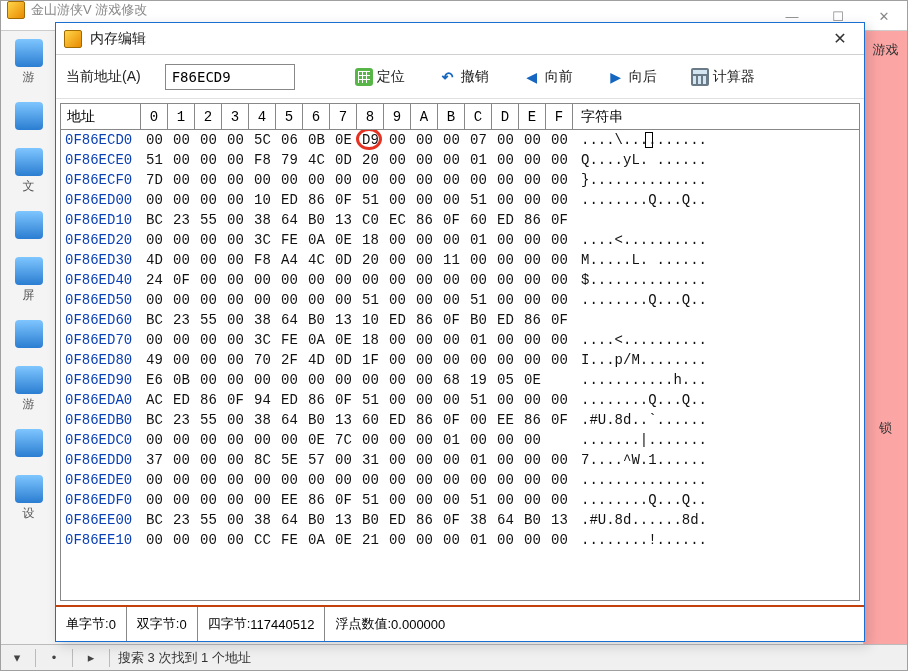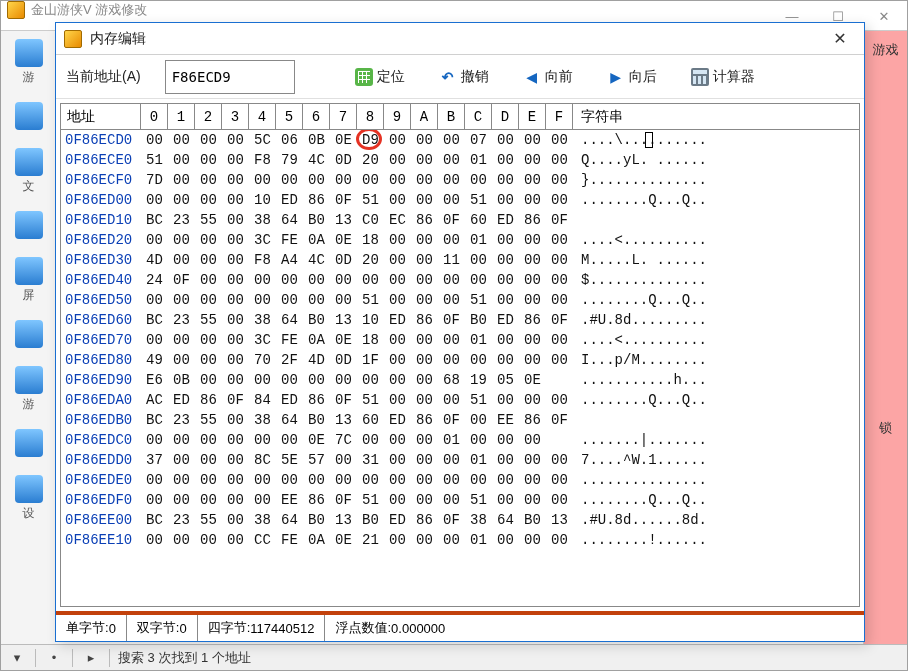--- a/index.html
+++ b/index.html
@@ -104,21 +104,21 @@
   }
   .mem-toolbar {
     height:44px;
     display:flex; align-items:center;
     padding:0 10px;
     gap:22px;
     border-bottom:1px solid #e0e0e0;
   }
   .mem-toolbar label { font-size:14px; color:#222; margin-right:2px;}
   .addr-input {
-    width:130px; height:34px;
+    width:130px; height:26px;
     border:1px solid #888; padding:2px 6px;
     font-family: Consolas, monospace; font-size:14px;
   }
   .tbtn {
     display:flex; align-items:center; gap:4px;
     padding:3px 6px; font-size:14px; color:#222;
     border-radius:3px; cursor:pointer;
   }
   .tbtn .ic { width:18px; height:18px; display:inline-flex; align-items:center; justify-content:center;}
   .ic-grid { background:#58b548; border-radius:3px; position:relative;}
@@ -178,22 +178,22 @@
     pointer-events:none;
   }
   .cursor-box {
     position:absolute;
     width:8px; height:16px;
     border:1px solid #000;
     pointer-events:none;
   }
   
   .mem-status {
-    height:30px; display:flex; align-items:center;
-    border-top:4px solid #c2410c; font-size:13px;
+    height:36px; display:flex; align-items:center;
+    border-top:2px solid #c2410c; font-size:13px;
     background:#fff;
   }
   .mem-status .cell {
     padding:0 10px; border-right:1px solid #888; height:100%;
     display:flex; align-items:center;
   }
   .mem-status .cell:last-child{border-right:none; flex:1;}
   
   .hex-rows::-webkit-scrollbar { width:17px; }
   .hex-rows::-webkit-scrollbar-track { background:#f0f0f0; }
@@ -326,26 +326,26 @@
       <div class="cursor-box" id="cursor-box" style="left: 584px; top: 2px;"></div>
     <div class="hex-row"><div class="r-addr">0F86ECD0</div><div class="r-hex"><span>00</span><span>00</span><span>00</span><span>00</span><span>5C</span><span>06</span><span>0B</span><span>0E</span><span>D9</span><span>00</span><span>00</span><span>00</span><span>07</span><span>00</span><span>00</span><span>00</span></div><div class="r-ascii">....\..........</div></div>
         <div class="hex-row"><div class="r-addr">0F86ECE0</div><div class="r-hex"><span>51</span><span>00</span><span>00</span><span>00</span><span>F8</span><span>79</span><span>4C</span><span>0D</span><span>20</span><span>00</span><span>00</span><span>00</span><span>01</span><span>00</span><span>00</span><span>00</span></div><div class="r-ascii">Q....yL. ......</div></div>
         <div class="hex-row"><div class="r-addr">0F86ECF0</div><div class="r-hex"><span>7D</span><span>00</span><span>00</span><span>00</span><span>00</span><span>00</span><span>00</span><span>00</span><span>00</span><span>00</span><span>00</span><span>00</span><span>00</span><span>00</span><span>00</span><span>00</span></div><div class="r-ascii">}..............</div></div>
         <div class="hex-row"><div class="r-addr">0F86ED00</div><div class="r-hex"><span>00</span><span>00</span><span>00</span><span>00</span><span>10</span><span>ED</span><span>86</span><span>0F</span><span>51</span><span>00</span><span>00</span><span>00</span><span>51</span><span>00</span><span>00</span><span>00</span></div><div class="r-ascii">........Q...Q..</div></div>
         <div class="hex-row"><div class="r-addr">0F86ED10</div><div class="r-hex"><span>BC</span><span>23</span><span>55</span><span>00</span><span>38</span><span>64</span><span>B0</span><span>13</span><span>C0</span><span>EC</span><span>86</span><span>0F</span><span>60</span><span>ED</span><span>86</span><span>0F</span></div></div>
         <div class="hex-row"><div class="r-addr">0F86ED20</div><div class="r-hex"><span>00</span><span>00</span><span>00</span><span>00</span><span>3C</span><span>FE</span><span>0A</span><span>0E</span><span>18</span><span>00</span><span>00</span><span>00</span><span>01</span><span>00</span><span>00</span><span>00</span></div><div class="r-ascii">....&lt;..........</div></div>
         <div class="hex-row"><div class="r-addr">0F86ED30</div><div class="r-hex"><span>4D</span><span>00</span><span>00</span><span>00</span><span>F8</span><span>A4</span><span>4C</span><span>0D</span><span>20</span><span>00</span><span>00</span><span>11</span><span>00</span><span>00</span><span>00</span><span>00</span></div><div class="r-ascii">M.....L. ......</div></div>
         <div class="hex-row"><div class="r-addr">0F86ED40</div><div class="r-hex"><span>24</span><span>0F</span><span>00</span><span>00</span><span>00</span><span>00</span><span>00</span><span>00</span><span>00</span><span>00</span><span>00</span><span>00</span><span>00</span><span>00</span><span>00</span><span>00</span></div><div class="r-ascii">$..............</div></div>
         <div class="hex-row"><div class="r-addr">0F86ED50</div><div class="r-hex"><span>00</span><span>00</span><span>00</span><span>00</span><span>00</span><span>00</span><span>00</span><span>00</span><span>51</span><span>00</span><span>00</span><span>00</span><span>51</span><span>00</span><span>00</span><span>00</span></div><div class="r-ascii">........Q...Q..</div></div>
-        <div class="hex-row"><div class="r-addr">0F86ED60</div><div class="r-hex"><span>BC</span><span>23</span><span>55</span><span>00</span><span>38</span><span>64</span><span>B0</span><span>13</span><span>10</span><span>ED</span><span>86</span><span>0F</span><span>B0</span><span>ED</span><span>86</span><span>0F</span></div><div class="r-ascii">.#U.8d.........</div></div>
+        <div class="hex-row"><div class="r-addr">0F86ED60</div><div class="r-hex"><span>BC</span><span>23</span><span>55</span><span>00</span><span>38</span><span>64</span><span>B0</span><span>13</span><span>10</span><span>ED</span><span>86</span><span>0F</span><span>B0</span><span>ED</span><span>86</span><span>0F</span></div></div>
         <div class="hex-row"><div class="r-addr">0F86ED70</div><div class="r-hex"><span>00</span><span>00</span><span>00</span><span>00</span><span>3C</span><span>FE</span><span>0A</span><span>0E</span><span>18</span><span>00</span><span>00</span><span>00</span><span>01</span><span>00</span><span>00</span><span>00</span></div><div class="r-ascii">....&lt;..........</div></div>
         <div class="hex-row"><div class="r-addr">0F86ED80</div><div class="r-hex"><span>49</span><span>00</span><span>00</span><span>00</span><span>70</span><span>2F</span><span>4D</span><span>0D</span><span>1F</span><span>00</span><span>00</span><span>00</span><span>00</span><span>00</span><span>00</span><span>00</span></div><div class="r-ascii">I...p/M........</div></div>
         <div class="hex-row"><div class="r-addr">0F86ED90</div><div class="r-hex"><span>E6</span><span>0B</span><span>00</span><span>00</span><span>00</span><span>00</span><span>00</span><span>00</span><span>00</span><span>00</span><span>00</span><span>68</span><span>19</span><span>05</span><span>0E</span><span> </span></div><div class="r-ascii">...........h...</div></div>
-        <div class="hex-row"><div class="r-addr">0F86EDA0</div><div class="r-hex"><span>AC</span><span>ED</span><span>86</span><span>0F</span><span>84</span><span>ED</span><span>86</span><span>0F</span><span>51</span><span>00</span><span>00</span><span>00</span><span>51</span><span>00</span><span>00</span><span>00</span></div><div class="r-ascii">........Q...Q..</div></div>
-        <div class="hex-row"><div class="r-addr">0F86EDB0</div><div class="r-hex"><span>BC</span><span>23</span><span>55</span><span>00</span><span>38</span><span>64</span><span>B0</span><span>13</span><span>60</span><span>ED</span><span>86</span><span>0F</span><span>00</span><span>EE</span><span>86</span><span>0F</span></div></div>
+        <div class="hex-row"><div class="r-addr">0F86EDA0</div><div class="r-hex"><span>AC</span><span>ED</span><span>86</span><span>0F</span><span>94</span><span>ED</span><span>86</span><span>0F</span><span>51</span><span>00</span><span>00</span><span>00</span><span>51</span><span>00</span><span>00</span><span>00</span></div><div class="r-ascii">........Q...Q..</div></div>
+        <div class="hex-row"><div class="r-addr">0F86EDB0</div><div class="r-hex"><span>BC</span><span>23</span><span>55</span><span>00</span><span>38</span><span>64</span><span>B0</span><span>13</span><span>60</span><span>ED</span><span>86</span><span>0F</span><span>00</span><span>EE</span><span>86</span><span>0F</span></div><div class="r-ascii">.#U.8d..`......</div></div>
         <div class="hex-row"><div class="r-addr">0F86EDC0</div><div class="r-hex"><span>00</span><span>00</span><span>00</span><span>00</span><span>00</span><span>00</span><span>0E</span><span>7C</span><span>00</span><span>00</span><span>00</span><span>01</span><span>00</span><span>00</span><span>00</span><span> </span></div><div class="r-ascii">.......|.......</div></div>
         <div class="hex-row"><div class="r-addr">0F86EDD0</div><div class="r-hex"><span>37</span><span>00</span><span>00</span><span>00</span><span>8C</span><span>5E</span><span>57</span><span>00</span><span>31</span><span>00</span><span>00</span><span>00</span><span>01</span><span>00</span><span>00</span><span>00</span></div><div class="r-ascii">7....^W.1......</div></div>
         <div class="hex-row"><div class="r-addr">0F86EDE0</div><div class="r-hex"><span>00</span><span>00</span><span>00</span><span>00</span><span>00</span><span>00</span><span>00</span><span>00</span><span>00</span><span>00</span><span>00</span><span>00</span><span>00</span><span>00</span><span>00</span><span>00</span></div><div class="r-ascii">...............</div></div>
         <div class="hex-row"><div class="r-addr">0F86EDF0</div><div class="r-hex"><span>00</span><span>00</span><span>00</span><span>00</span><span>00</span><span>EE</span><span>86</span><span>0F</span><span>51</span><span>00</span><span>00</span><span>00</span><span>51</span><span>00</span><span>00</span><span>00</span></div><div class="r-ascii">........Q...Q..</div></div>
         <div class="hex-row"><div class="r-addr">0F86EE00</div><div class="r-hex"><span>BC</span><span>23</span><span>55</span><span>00</span><span>38</span><span>64</span><span>B0</span><span>13</span><span>B0</span><span>ED</span><span>86</span><span>0F</span><span>38</span><span>64</span><span>B0</span><span>13</span></div><div class="r-ascii">.#U.8d......8d.</div></div>
         <div class="hex-row"><div class="r-addr">0F86EE10</div><div class="r-hex"><span>00</span><span>00</span><span>00</span><span>00</span><span>CC</span><span>FE</span><span>0A</span><span>0E</span><span>21</span><span>00</span><span>00</span><span>00</span><span>01</span><span>00</span><span>00</span><span>00</span></div><div class="r-ascii">........!......</div></div>
       </div>
   </div>
 
   <div class="mem-status">

